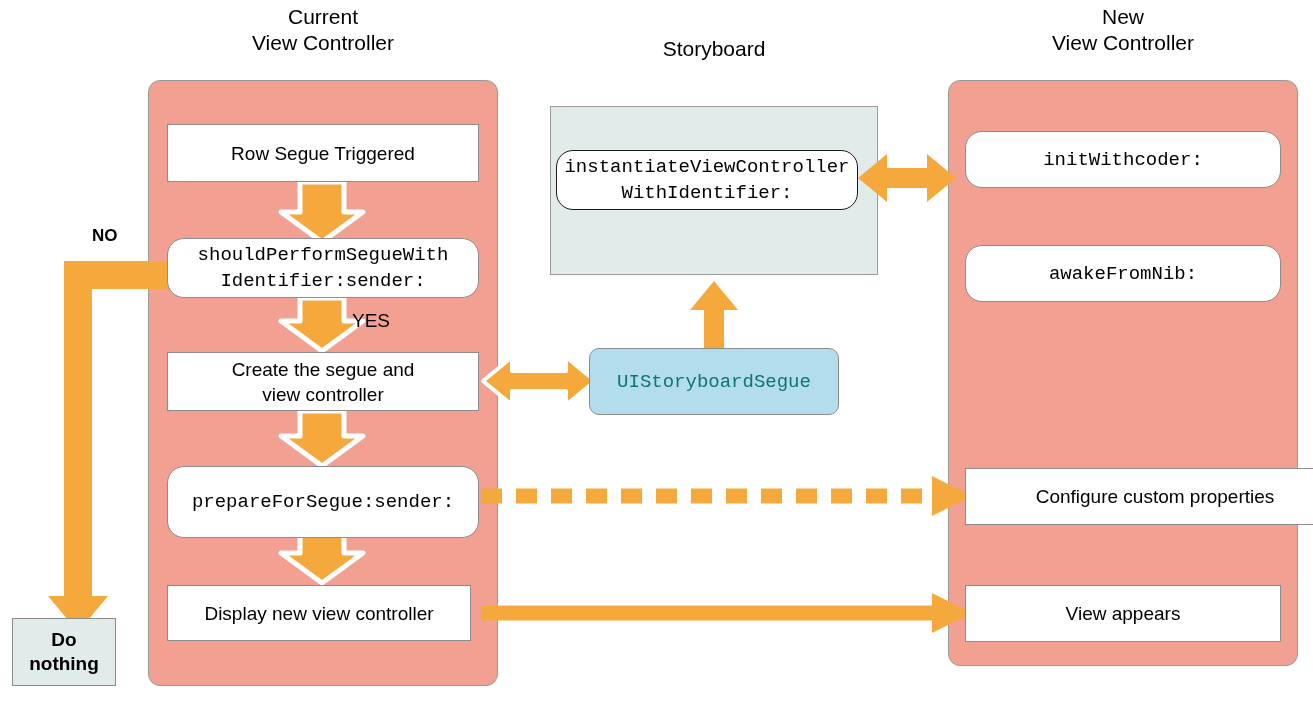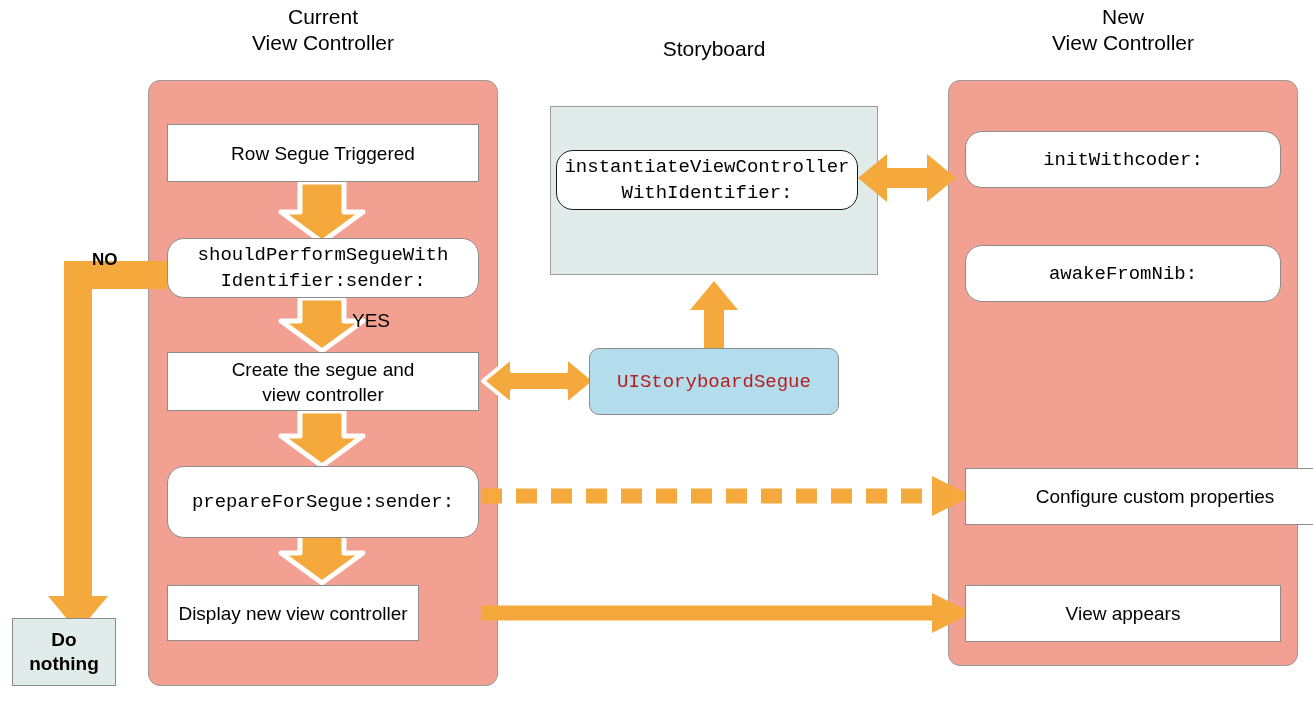--- a/index.html
+++ b/index.html
@@ -44,34 +44,34 @@
   }
   .box .t{display:block;width:100%;white-space:pre-line;}
   .sans{font-family:"Liberation Sans", sans-serif;font-size:19px;line-height:25px;}
   .mono{font-family:"Liberation Mono", monospace;font-size:19px;line-height:26px;border-radius:17px;}
 
   
   #b-row-segue     {left:167px;top:124px;width:312px;height:58px;}
   #b-should        {left:167px;top:238px;width:312px;height:60px;}
   #b-create        {left:167px;top:352px;width:312px;height:59px;}
   #b-prepare       {left:167px;top:466px;width:312px;height:72px;}
-  #b-display       {left:167px;top:585px;width:252px;height:56px;}
+  #b-display       {left:167px;top:585px;width:304px;height:56px;}
 
   
   #b-instantiate{
     left:556px;top:150px;width:302px;height:60px;
     border:1.5px solid #1a1a1a;
   }
 
   
   #b-segue-obj{
     position:absolute;left:589px;top:348px;width:250px;height:67px;
     background:#B3DCEC;border:1.5px solid #8c8c8c;border-radius:10px;
     box-sizing:border-box;display:flex;align-items:center;justify-content:center;
-    color:#b91c1c;
+    color:#0f766e;
   }
 
   
   #b-init          {left:965px;top:131px;width:316px;height:57px;}
   #b-awake         {left:965px;top:245px;width:316px;height:57px;}
   #b-configure     {left:965px;top:468px;width:380px;height:57px;}
   #b-viewappears   {left:965px;top:585px;width:316px;height:57px;}
 
   
   #b-donothing{
@@ -80,21 +80,21 @@
     display:flex;align-items:center;justify-content:center;text-align:center;
     color:#000;font-size:19px;line-height:24px;font-weight:bold;
   }
   #b-donothing .t{white-space:pre-line;}
 
   
   .edge-label{
     position:absolute;color:#000;font-weight:bold;
     font-family:"Liberation Sans", sans-serif;font-size:17px;
   }
-  #lbl-no{left:92px;top:226px;margin-top:24px;}
+  #lbl-no{left:92px;top:226px;}
   #lbl-yes{left:352px;top:310px;font-weight:400;font-size:19px;}
 
   
   #arrows{position:absolute;left:0;top:0;width:1313px;height:706px;pointer-events:none;}
 </style>
 </head>
 <body>
 
 <div id="stage">
 

